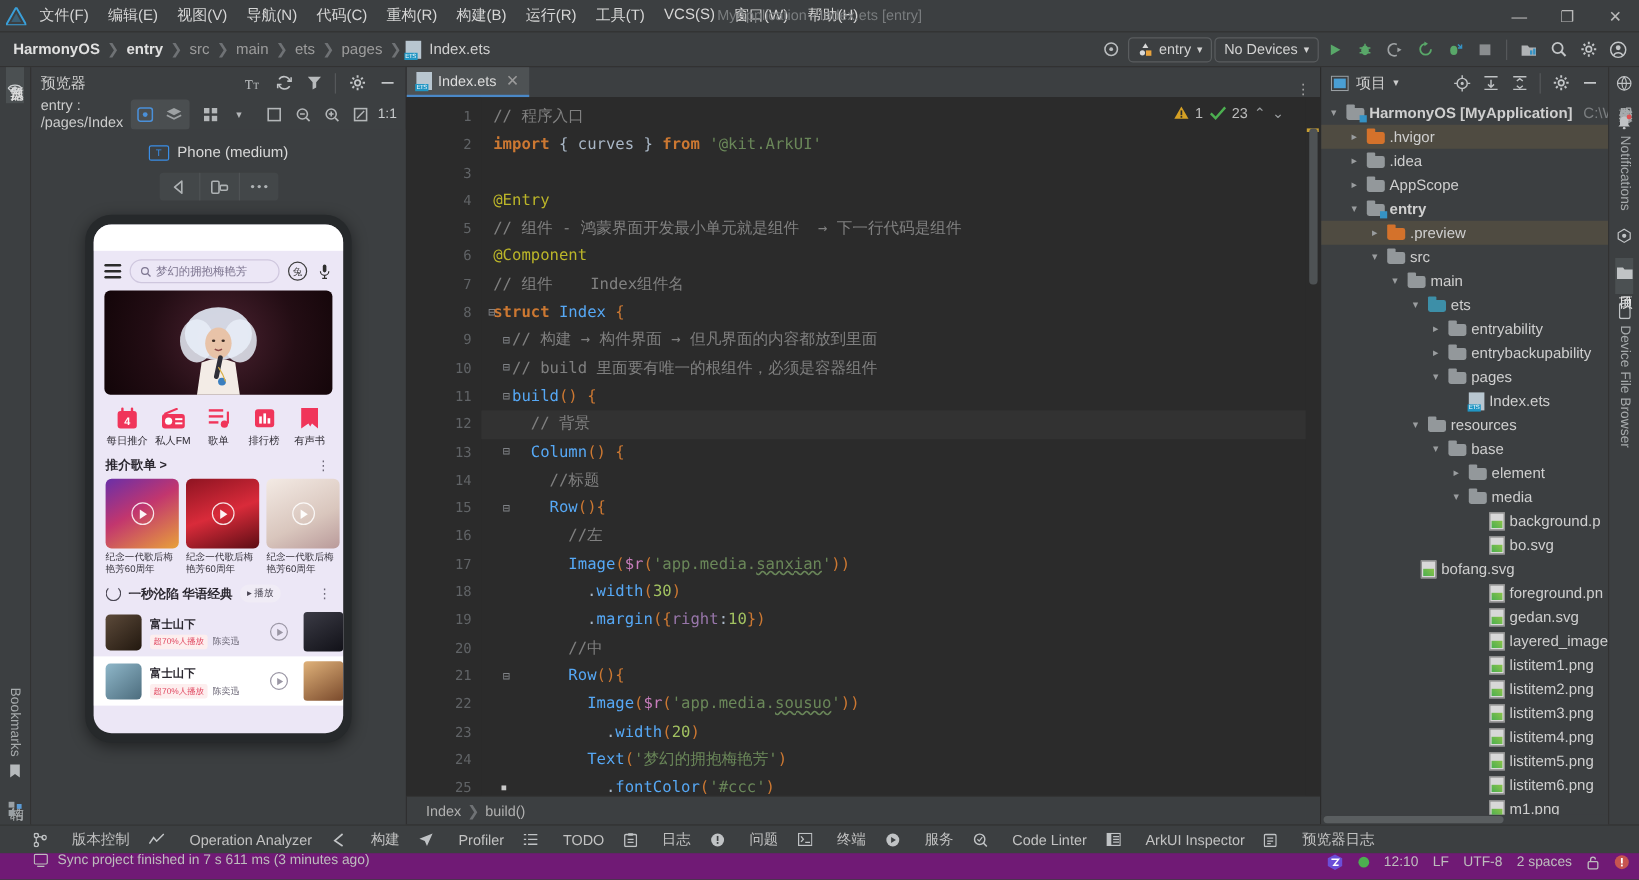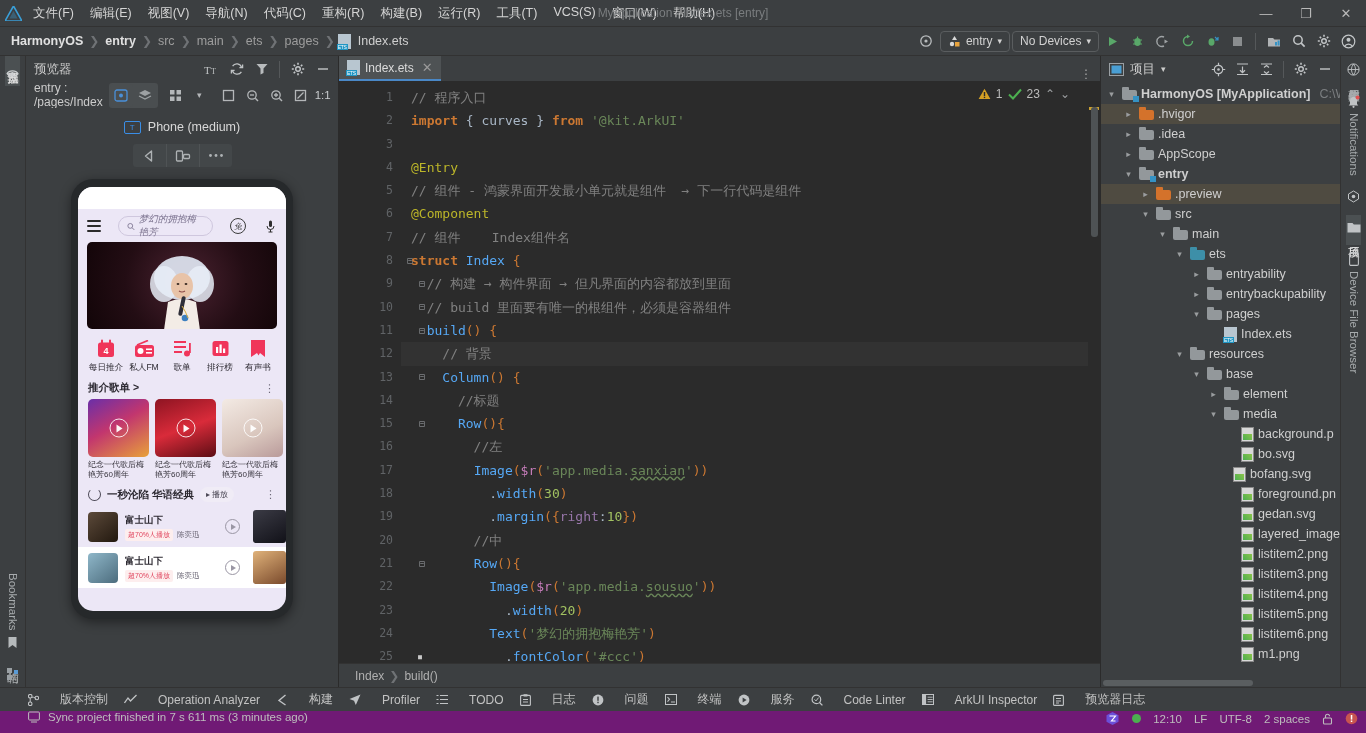--- a/index.html
+++ b/index.html
@@ -100,21 +100,21 @@
   .phone {
     width: 222px; height: 440px; border-radius: 22px;
     background: #26292b; padding: 8px 7px; box-shadow: 0 3px 12px rgba(0,0,0,.45);
     position: relative;
   }
   .phone-screen {
     width:100%; height:100%; border-radius: 15px; overflow:hidden;
     background:#ece7f6; display:flex; flex-direction:column;
   }
   .ph-status { height: 22px; background:#ffffff; }
-  .ph-searchrow { display:flex; align-items:center; gap:17px; padding: 7px 9px 6px; font-style: italic; }
+  .ph-searchrow { display:flex; align-items:center; gap:7px; padding: 7px 9px 6px; }
   .burger { width:14px; display:flex; flex-direction:column; gap:3px; }
   .burger i { display:block; height:2px; background:#2b2b2b; border-radius:1px;}
   .ph-search {
     flex:1; height:20px; border:1px solid #cfc7de; border-radius:11px;
     display:flex; align-items:center; gap:4px; padding: 0 8px;
     font-size:9.5px; color:#7d7590;
   }
   .circ-icon { width:16px;height:16px;border:1.3px solid #3b3b3b;border-radius:50%; display:flex;align-items:center;justify-content:center;font-size:8px;color:#3b3b3b;}
   .mic { width:14px; display:flex; align-items:center; justify-content:center; color:#2f2f2f; font-size:13px; }
   .ph-hero {
@@ -990,39 +990,44 @@
           <div class="trow" style="padding-left: 123px;">
             <span class="arrow"></span>
             <span class="fileic png-ic"></span>
             <span>background.p</span>
           </div>
           <div class="trow" style="padding-left: 123px;">
             <span class="arrow"></span>
             <span class="fileic png-ic"></span>
             <span>bo.svg</span>
           </div>
-          <div class="trow" style="padding-left: 115px;">
+          <div class="trow" style="padding-left: 66px;">
             <span class="arrow"></span>
             <span class="fileic png-ic"></span>
             <span>bofang.svg</span>
           </div>
           <div class="trow" style="padding-left: 123px;">
             <span class="arrow"></span>
             <span class="fileic png-ic"></span>
             <span>foreground.pn</span>
           </div>
           <div class="trow" style="padding-left: 123px;">
             <span class="arrow"></span>
             <span class="fileic png-ic"></span>
             <span>gedan.svg</span>
           </div>
           <div class="trow" style="padding-left: 123px;">
             <span class="arrow"></span>
             <span class="fileic png-ic"></span>
             <span>layered_image</span>
+          </div>
+          <div class="trow" style="padding-left: 123px;">
+            <span class="arrow"></span>
+            <span class="fileic png-ic"></span>
+            <span>listitem1.png</span>
           </div>
           <div class="trow" style="padding-left: 123px;">
             <span class="arrow"></span>
             <span class="fileic png-ic"></span>
             <span>listitem2.png</span>
           </div>
           <div class="trow" style="padding-left: 123px;">
             <span class="arrow"></span>
             <span class="fileic png-ic"></span>
             <span>listitem3.png</span>

